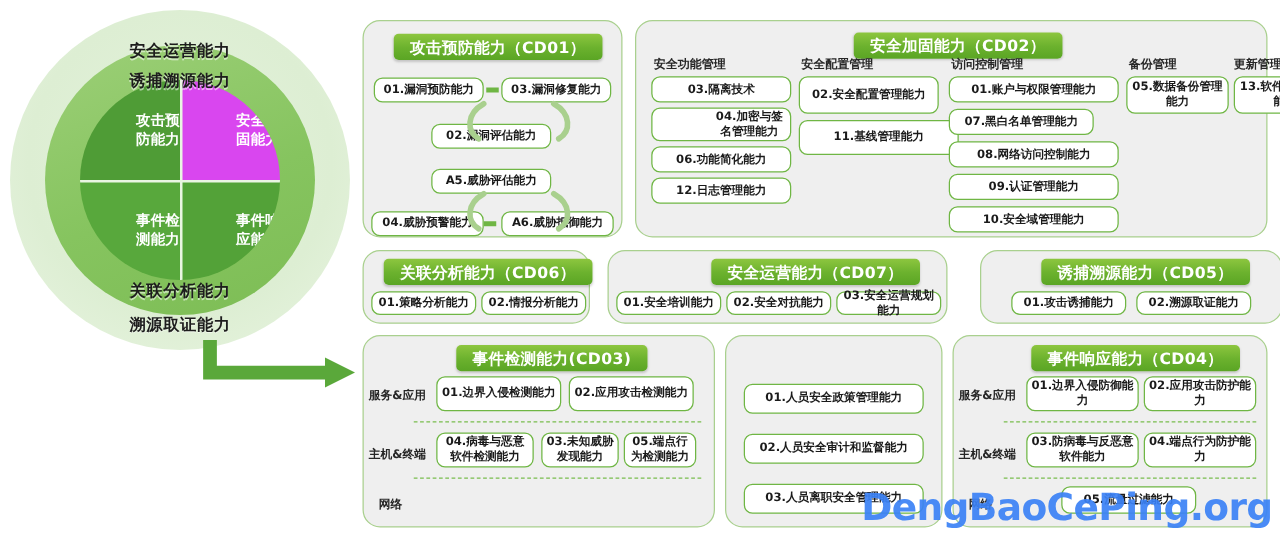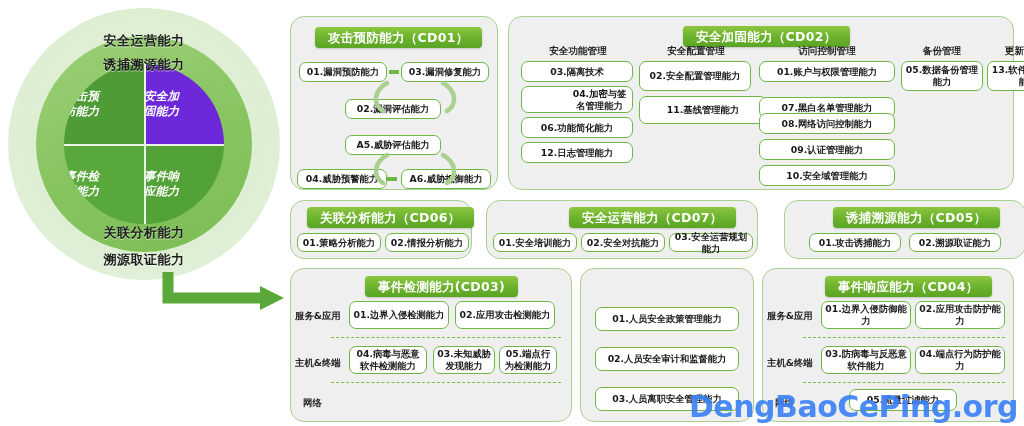--- a/index.html
+++ b/index.html
@@ -18,24 +18,24 @@
     background:radial-gradient(circle at 50% 45%, #e4f2dc 0%, #ddeed3 60%, #e9f5e2 100%);
   }
   .ring-mid{
     position:absolute;left:28px;top:28px;width:216px;height:216px;border-radius:50%;
     background:linear-gradient(160deg,#9ccf77 0%,#86c45f 55%,#7dbd55 100%);
   }
   .core{
     position:absolute;left:56px;top:56px;width:160px;height:160px;border-radius:50%;
     overflow:hidden;
   }
-  .quad{position:absolute;width:50%;height:50%;display:flex;align-items:center;justify-content:flex-start;
-    color:#ffffff;font-weight:bold;font-size:11.5px;line-height:1.28;text-align:center;letter-spacing:.2px;font-style:italic;}
+  .quad{position:absolute;width:50%;height:50%;display:flex;align-items:center;justify-content:flex-end;
+    color:#ffffff;font-weight:bold;font-size:11.5px;line-height:1.28;text-align:center;letter-spacing:.2px;}
   .q1{left:0;top:0;background:#4f9c36;}
-  .q2{left:50%;top:0;background:#6d28d9;}
+  .q2{left:50%;top:0;background:#d946ef;}
   .q3{left:0;top:50%;background:#58a83c;}
   .q4{left:50%;top:50%;background:#53a238;}
   .core::after{content:"";position:absolute;left:0;top:50%;width:100%;height:1.5px;background:#e9f5e2;}
   .core::before{content:"";position:absolute;left:50%;top:0;width:1.5px;height:100%;background:#e9f5e2;z-index:2;}
 
   .ring-label{
     position:absolute;width:272px;text-align:center;
     font-size:13px;font-weight:bold;color:#1d1d1d;letter-spacing:.5px;
     text-shadow:0 1px 0 rgba(255,255,255,.55);
   }
@@ -69,21 +69,21 @@
     background:#ffffff;
     border:1.4px solid #6fb644;
     border-radius:7px;
     display:flex;align-items:center;justify-content:center;
     text-align:center;
     color:#1a1a1a;font-size:9.3px;font-weight:bold;line-height:1.24;
     padding:1px 3px;box-sizing:border-box;
   }
   .colhead{
     position:absolute;font-size:9.6px;font-weight:bold;color:#262626;
-    white-space:nowrap;text-align:center;
+    white-space:nowrap;
   }
   .rowlabel{
     position:absolute;font-size:9.4px;font-weight:bold;color:#262626;white-space:nowrap;
   }
   .dashline{
     position:absolute;height:0;border-top:1.6px dashed #79bd4e;
   }
   .cyc{position:absolute;}
 
   
@@ -153,21 +153,21 @@
     <div class="cell" style="left:12px;top:69px;width:112px;height:27px;padding-left:48px;">04.加密与签名管理能力</div>
     <div class="cell" style="left:12px;top:100px;width:112px;height:21px;">06.功能简化能力</div>
     <div class="cell" style="left:12px;top:125px;width:112px;height:21px;">12.日志管理能力</div>
 
     <div class="colhead" style="left:132px;top:28px;width:110px;">安全配置管理</div>
     <div class="cell" style="left:130px;top:44px;width:112px;height:30px;">02.安全配置管理能力</div>
     <div class="cell" style="left:130px;top:79px;width:128px;height:28px;">11.基线管理能力</div>
 
     <div class="colhead" style="left:252px;top:28px;width:132px;">访问控制管理</div>
     <div class="cell" style="left:250px;top:44px;width:136px;height:21px;">01.账户与权限管理能力</div>
-    <div class="cell" style="left:250px;top:80px;width:136px;height:21px;">07.黑白名单管理能力</div>
+    <div class="cell" style="left:250px;top:70px;width:116px;height:21px;">07.黑白名单管理能力</div>
     <div class="cell" style="left:250px;top:96px;width:136px;height:21px;">08.网络访问控制能力</div>
     <div class="cell" style="left:250px;top:122px;width:136px;height:21px;">09.认证管理能力</div>
     <div class="cell" style="left:250px;top:148px;width:136px;height:21px;">10.安全域管理能力</div>
 
     <div class="colhead" style="left:394px;top:28px;width:78px;">备份管理</div>
     <div class="cell" style="left:392px;top:44px;width:82px;height:30px;">05.数据备份管理能力</div>
 
     <div class="colhead" style="left:478px;top:28px;width:74px;">更新管理</div>
     <div class="cell" style="left:478px;top:44px;width:82px;height:30px;">13.软件更新管理能力</div>
   </div>

